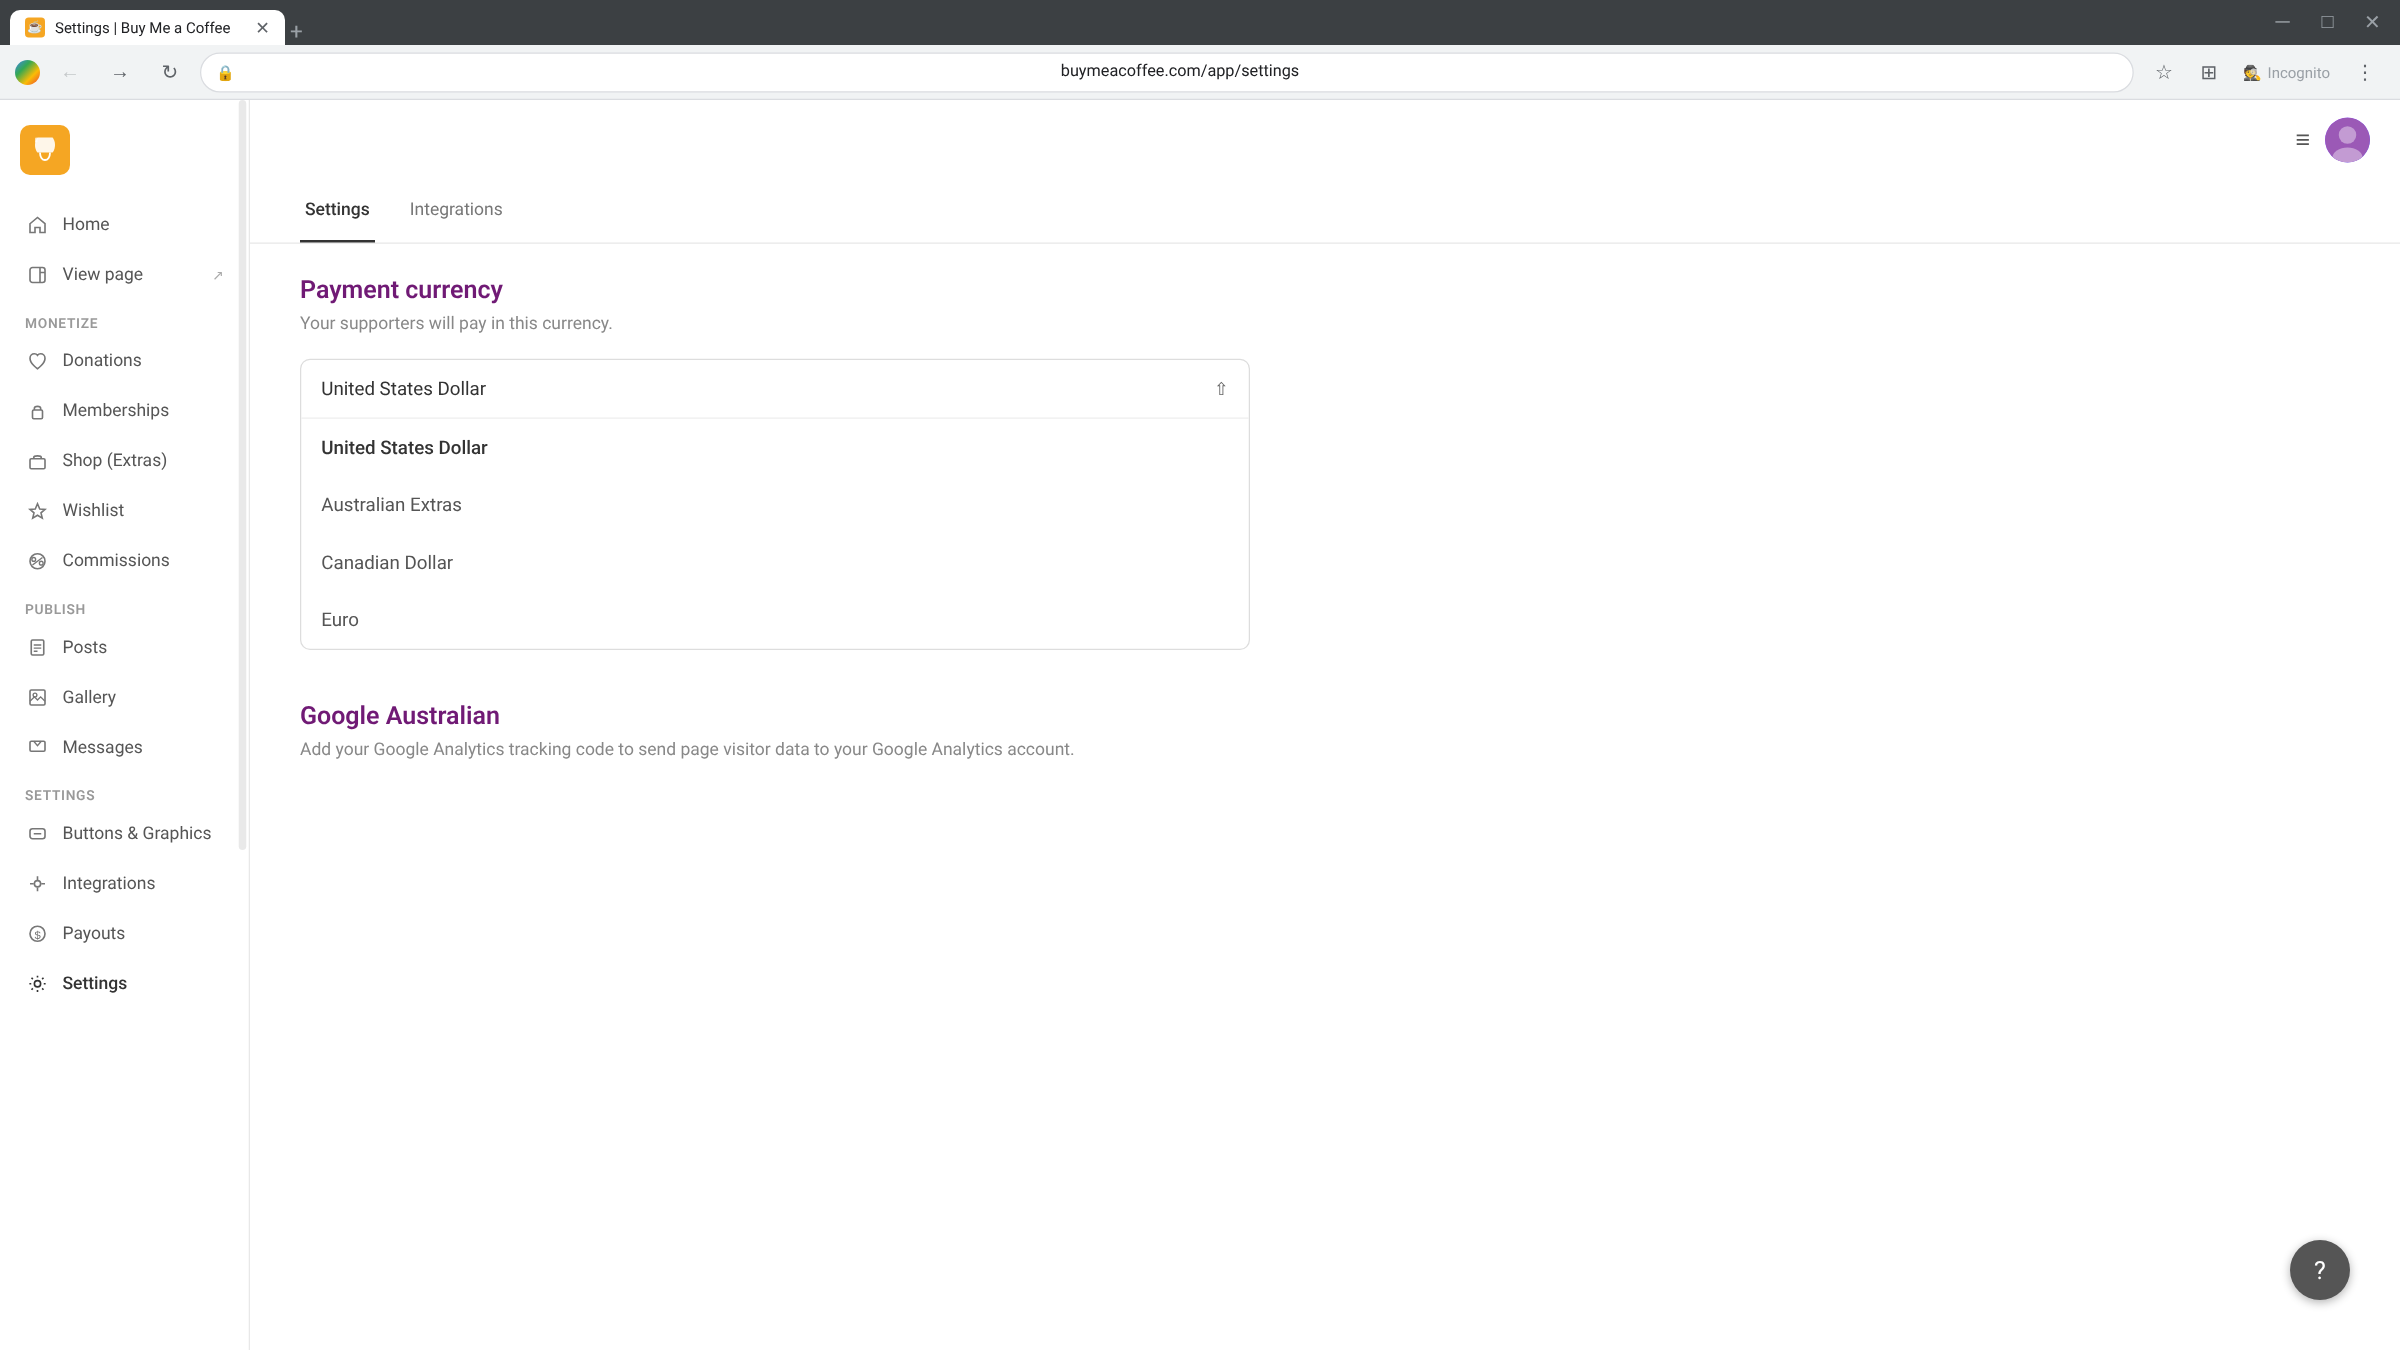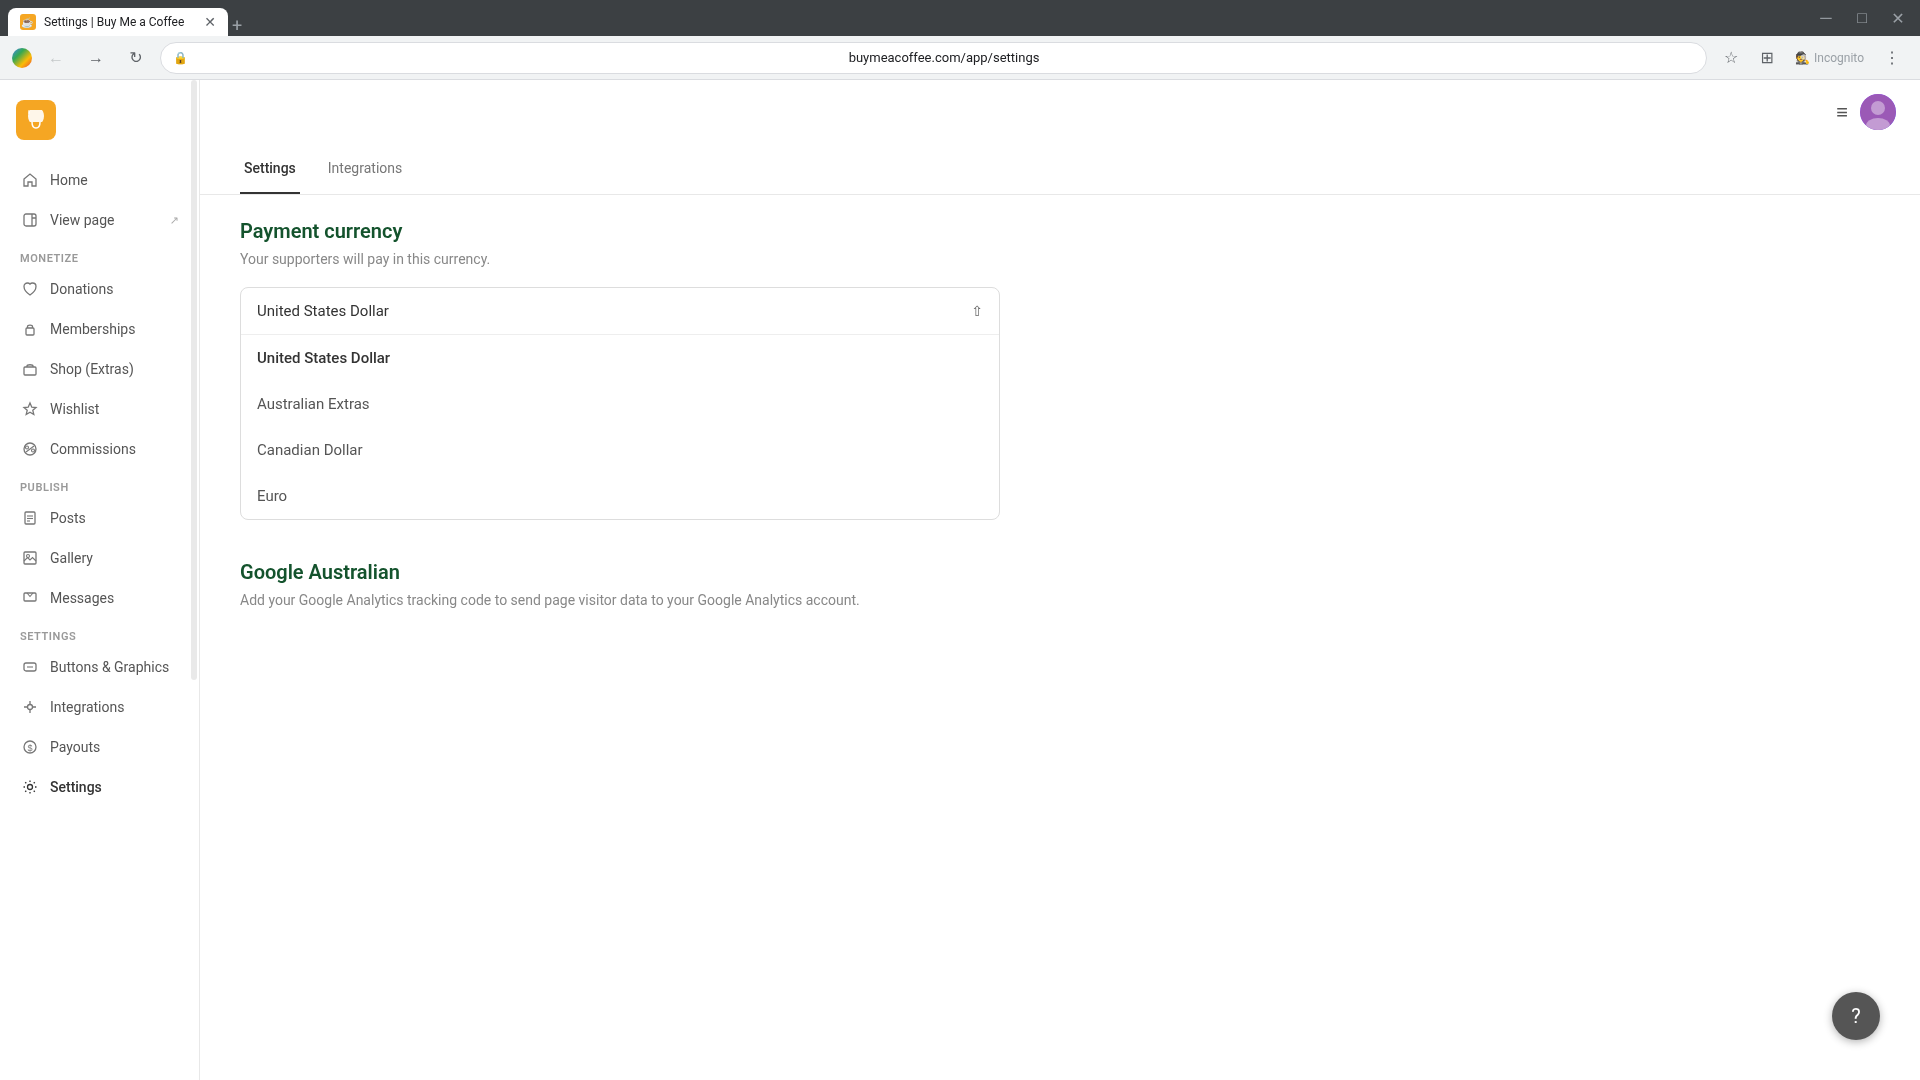--- a/index.html
+++ b/index.html
@@ -52,21 +52,21 @@
     .main-wrapper { display: flex; flex-direction: column; flex: 1; overflow: hidden; }
     .main-content { flex: 1; overflow-y: auto; padding: 0; }
     .content-area { max-width: 900px; padding: 24px 40px; }
 
     
     .tabs-bar { display: flex; gap: 0; border-bottom: 1px solid #e8e8e8; padding: 0 40px; background: #fff; }
     .tab-item { padding: 16px 4px; margin-right: 24px; font-size: 14px; color: #777; cursor: pointer; border-bottom: 2px solid transparent; text-decoration: none; }
     .tab-item.active { color: #333; border-bottom: 2px solid #333; font-weight: 500; }
 
     
-    .section-title { font-size: 20px; font-weight: 600; color: #14532d; margin-bottom: 8px; }
+    .section-title { font-size: 20px; font-weight: 600; color: #701a75; margin-bottom: 8px; }
     .section-desc { font-size: 14px; color: #888; margin-bottom: 20px; }
 
     
     .dropdown-container { position: relative; width: 100%; max-width: 760px; border: 1px solid #ddd; border-radius: 8px; background: #fff; }
     .dropdown-selected { display: flex; align-items: center; justify-content: space-between; padding: 14px 16px; cursor: pointer; font-size: 15px; color: #333; }
     .dropdown-arrow { color: #666; font-size: 14px; }
     .dropdown-list { border-top: 1px solid #eee; }
     .dropdown-option { padding: 14px 16px; font-size: 15px; color: #555; cursor: pointer; }
     .dropdown-option.selected { color: #333; font-weight: 500; }
 

